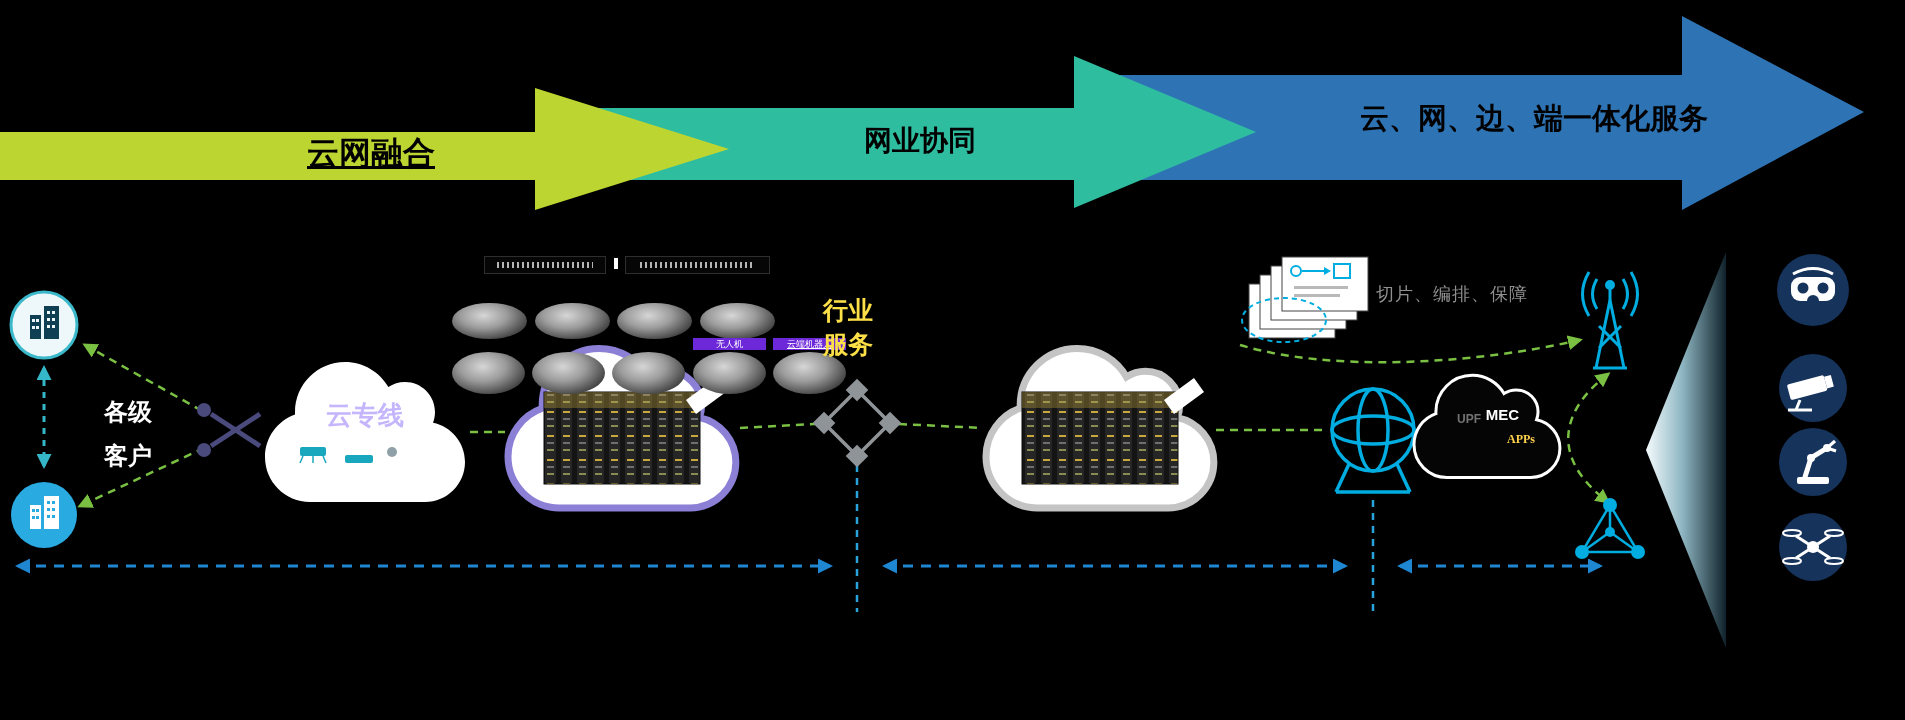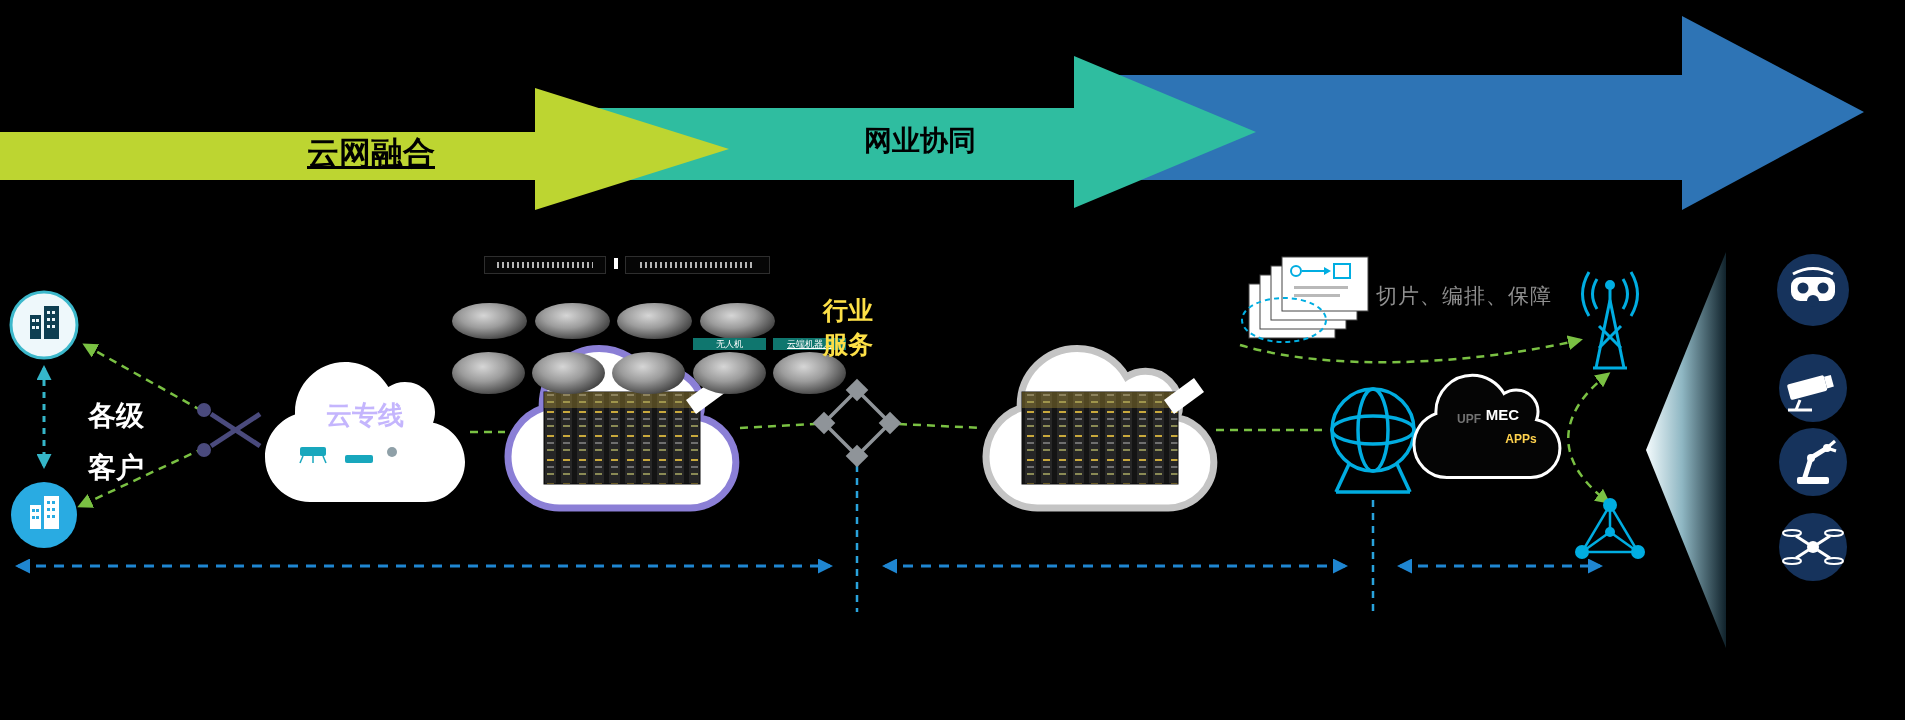--- a/index.html
+++ b/index.html
@@ -6,21 +6,21 @@
   .stage{position:relative;width:1905px;height:720px;background:#000;overflow:hidden;
          font-family:"Liberation Sans","DejaVu Sans",sans-serif;}
   svg.layer{position:absolute;left:0;top:0;}
   .lbl{position:absolute;}
   .arrow-label{font-weight:bold;color:#000;text-align:center;white-space:nowrap;}
   .gd{stroke:#7ac143;stroke-width:2.5;stroke-dasharray:8 6;fill:none;}
   .bd{stroke:#1f86d1;stroke-width:3;stroke-dasharray:10 8;fill:none;}
   .cd{stroke:#29a3dc;stroke-width:2.5;stroke-dasharray:7 6;fill:none;}
   .td{stroke:#35b6c9;stroke-width:3;stroke-dasharray:6 6;fill:none;}
   .cyan{stroke:#00ade1;fill:none;}
-  .cap{position:absolute;background:#0f766e;color:#fff;font-size:9px;line-height:12px;
+  .cap{position:absolute;background:#6d28d9;color:#fff;font-size:9px;line-height:12px;
        text-align:center;overflow:hidden;white-space:nowrap;}
   .specks{background-image:repeating-linear-gradient(90deg,rgba(255,255,255,.7) 0 2px,rgba(255,255,255,0) 2px 5px);
           background-size:80% 6px;background-position:center;background-repeat:no-repeat;}
   .thumb{position:absolute;border-radius:50%;
          background:radial-gradient(ellipse at 42% 35%, #d6d6d6 0%, #9c9c9c 38%, #3d3d3d 78%, #0c0c0c 100%);}
   .bar{position:absolute;background-color:#060606;border:1px solid #2e2e2e;}
 </style>
 </head>
 <body>
 
@@ -234,22 +234,23 @@
     <line x1="1813" y1="547" x2="1830" y2="558" stroke="#fff" stroke-width="3"></line>
     <ellipse cx="1792" cy="533" rx="9" ry="3" stroke="#fff" stroke-width="2" fill="none"></ellipse>
     <ellipse cx="1834" cy="533" rx="9" ry="3" stroke="#fff" stroke-width="2" fill="none"></ellipse>
     <ellipse cx="1792" cy="561" rx="9" ry="3" stroke="#fff" stroke-width="2" fill="none"></ellipse>
     <ellipse cx="1834" cy="561" rx="9" ry="3" stroke="#fff" stroke-width="2" fill="none"></ellipse>
   </g>
 </svg>
 
 <div class="lbl arrow-label" style="left:246px;top:132px;width:250px;font-size:32px;text-decoration:underline;">云网融合</div>
 <div class="lbl arrow-label" style="left:795px;top:122px;width:250px;font-size:28px;">网业协同</div>
-
-<div class="lbl" style="left:88px;top:390px;width:80px;text-align:left;color:#fff;font-weight:bold;font-size:28px;line-height:1.85;">
+<div class="lbl arrow-label" style="left:1314px;top:99px;width:440px;font-size:29px;">云、网、边、端一体化服务</div>
+
+<div class="lbl" style="left:88px;top:390px;width:80px;text-align:center;color:#fff;font-weight:bold;font-size:24px;line-height:1.85;">
   <div>各级</div>
   <div>客户</div>
 </div>
 
 <div class="lbl" style="left:316px;top:398px;width:98px;text-align:center;color:#c4b5fd;font-weight:bold;font-size:26px;">云专线</div>
 
 <div class="lbl bar cap specks" style="left:484px;top:256px;width:120px;height:16px;line-height:16px;"></div>
 <div class="lbl" style="left:614px;top:258px;width:4px;height:11px;background:#fff;"></div>
 <div class="lbl bar cap specks" style="left:625px;top:256px;width:143px;height:16px;line-height:16px;"></div>
 
@@ -271,19 +272,19 @@
 <div class="thumb" style="left:532px;top:352px;width:73px;height:42px;"></div>
 <div class="thumb" style="left:612px;top:352px;width:73px;height:42px;"></div>
 <div class="thumb" style="left:693px;top:352px;width:73px;height:42px;"></div>
 <div class="thumb" style="left:773px;top:352px;width:73px;height:42px;"></div>
 
 <div class="lbl" style="left:818px;top:294px;width:60px;text-align:center;color:#fde047;font-weight:bold;font-size:25px;line-height:1.35;">
   <div>行业</div>
   <div>服务</div>
 </div>
 
-<div class="lbl" style="left:1376px;top:282px;width:210px;color:#909090;font-size:21px;letter-spacing:1px;white-space:nowrap;">切片、编排、保障</div>
+<div class="lbl" style="left:1376px;top:282px;width:210px;color:#909090;font-size:18px;letter-spacing:1px;white-space:nowrap;">切片、编排、保障</div>
 
 <div class="lbl" style="left:1455px;top:406px;width:64px;text-align:right;color:#fff;font-weight:bold;font-size:15px;">MEC</div>
 <div class="lbl" style="left:1445px;top:412px;width:48px;text-align:center;color:#737373;font-weight:bold;font-size:12px;">UPF</div>
-<div class="lbl" style="left:1495px;top:432px;width:52px;text-align:center;color:#ffd24d;font-weight:bold;font-size:12px;">APPs</div>
+<div class="lbl" style="left:1495px;top:432px;width:52px;text-align:center;color:#ffd24d;font-weight:bold;font-size:12px;font-family:Liberation Serif, serif;">APPs</div>
 
 </div>
 
 </body></html>

